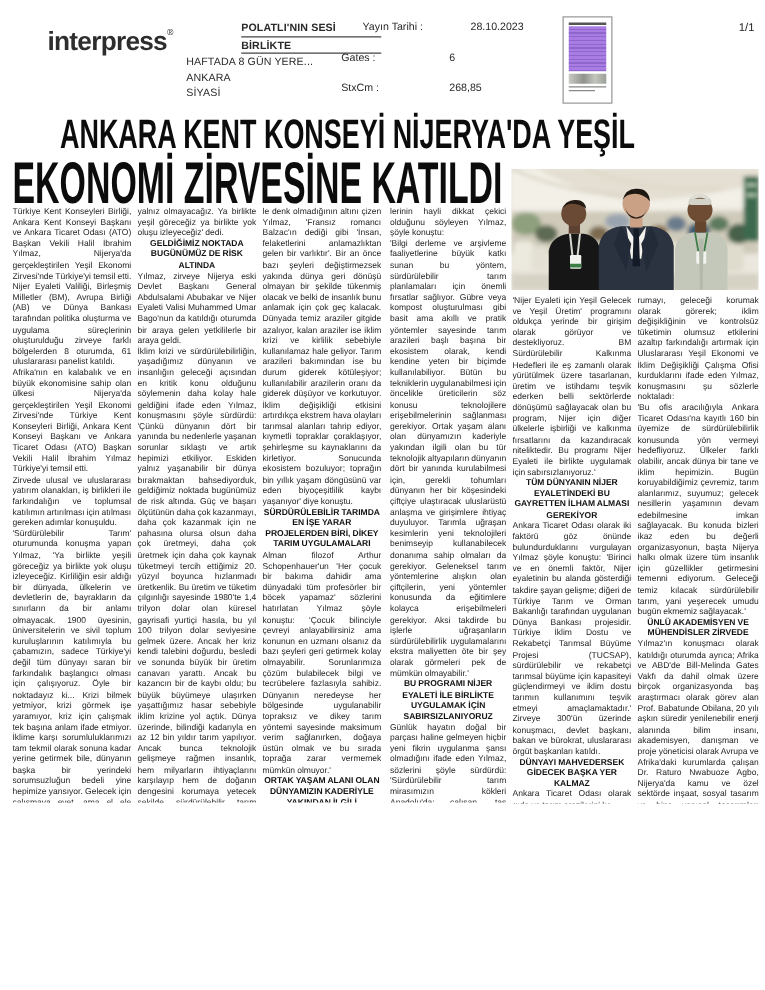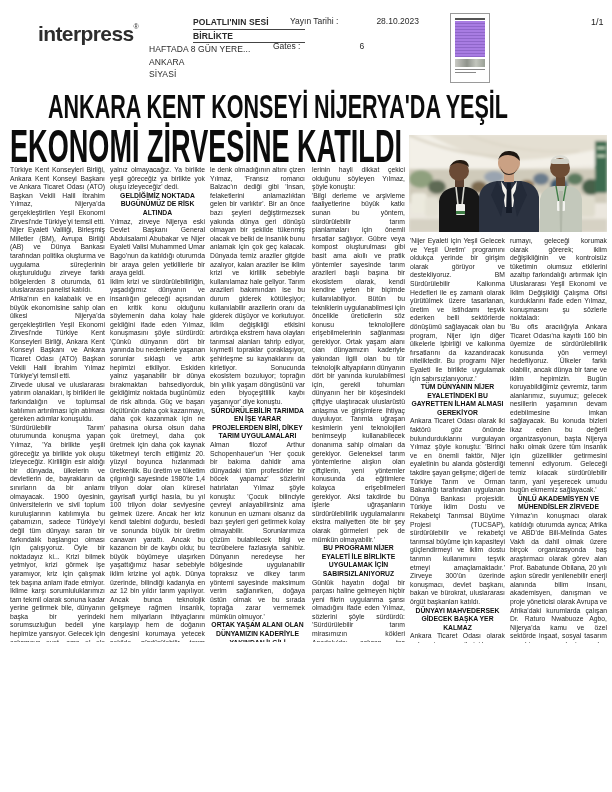--- a/index.html
+++ b/index.html
@@ -61,20 +61,24 @@
   </div>
 
   <div class="metarow" style="left:290px;top:16px">
     <span class="lbl">Yayın Tarihi :</span>
     <span>28.10.2023</span>
   </div>
   <div class="metarow" style="left:273px;top:41px">
     <span class="lbl">Gates :</span>
     <span>6</span>
   </div>
+  <div class="metarow" style="left:273px;top:65px">
+    <span class="lbl">StxCm :</span>
+    <span>268,85</span>
+  </div>
 
   <div class="thumb">
     <div class="t-head"></div>
     <div class="t-purple"></div>
     <div class="t-photo"></div>
     <div class="t-line"></div>
     <div class="t-line short"></div>
   </div>
 
   <div class="pageind">1/1</div>

